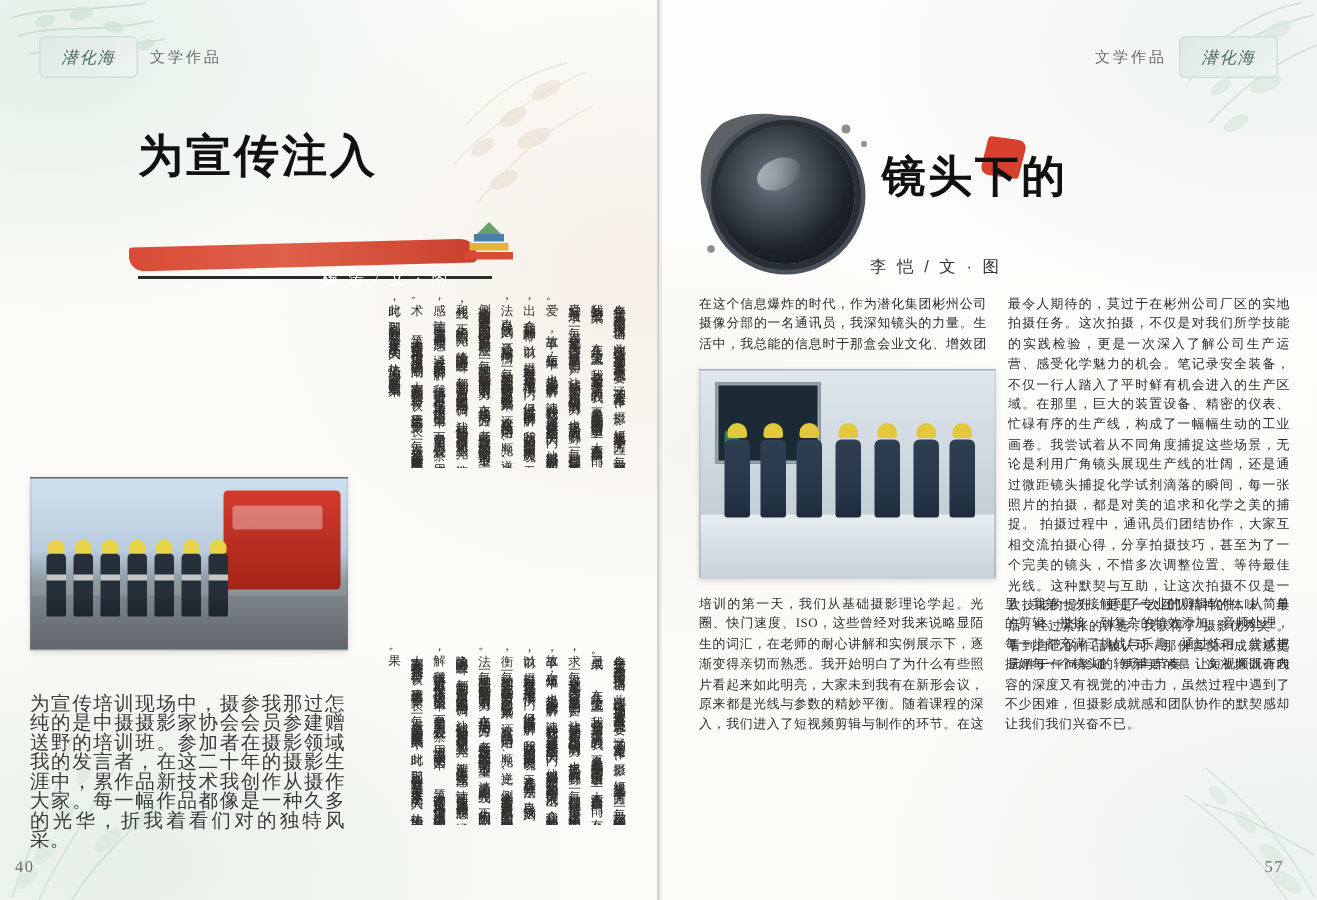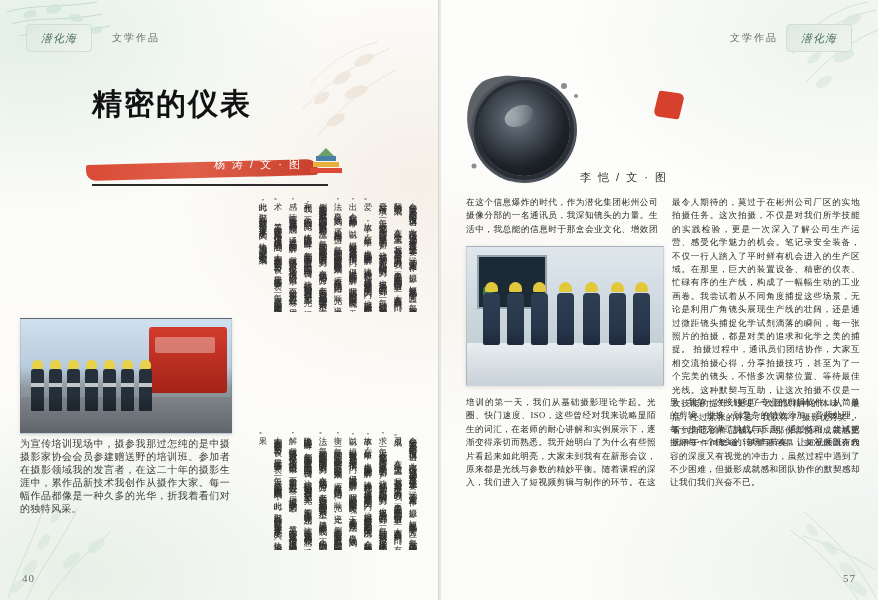--- a/index.html
+++ b/index.html
@@ -79,21 +79,20 @@
     border: 1px solid #cfded6;
     display: flex; align-items: center; justify-content: center;
     font-size: 11px; color: #4a6b5c; letter-spacing: 1px;
     font-family: "Liberation Serif", serif;
     font-style: italic;
   }
   .hdr-label {
     font-size: 10px;
     color: #6a6a68;
     letter-spacing: 2px;
-    margin-left: 12px;
   }
 
   
   .title-block-left {
     position: absolute;
     left: 86px; top: 78px;
     width: 280px; height: 110px;
     z-index: 15;
   }
   .cn-title {
@@ -108,25 +107,26 @@
   .brush {
     position: absolute;
     left: 0; top: 84px;
     width: 232px; height: 16px;
     background: linear-gradient(90deg, #d94b36, #e0604a 45%, #c9402c);
     border-radius: 2px 12px 3px 10px;
     transform: skewY(-1.5deg);
   }
   .byline-left {
     position: absolute;
-    left: 128px; top: 79px;
+    left: 128px; top: 100px;
     font-size: 11px;
     color: #fff;
     letter-spacing: 2px;
     z-index: 16;
+    font-family: Liberation Serif, serif;
   }
   .title-underline {
     position: absolute;
     left: 6px; top: 106px;
     width: 236px; height: 2px;
     background: #2b2b2b;
   }
   .books-icon {
     position: absolute;
     right: 18px; top: 64px;
@@ -216,24 +216,24 @@
     left: 20px; top: 196px;
     width: 400px; height: 116px;
   }
   .left-text-bottom {
     position: absolute;
     left: 250px; top: 430px;
     width: 170px; height: 120px;
   }
   .left-caption {
     position: absolute;
-    left: 20px; top: 437px;
+    left: 20px; top: 462px;
     width: 210px;
     font-family: "Liberation Serif", serif;
-    font-size: 10px;
+    font-size: 13px;
     line-height: 13px;
     color: #3a3a3a;
     text-align: justify;
     letter-spacing: .3px;
   }
 
   
   .photo {
     position: absolute;
     overflow: hidden;
@@ -349,21 +349,21 @@
 
   
   .folio {
     position: absolute;
     bottom: 16px;
     font-size: 11px;
     color: #6b6b6b;
     letter-spacing: 1px;
     font-family: "Liberation Serif", serif;
   }
-  .folio.left { left: 22px; margin-top: 28px; }
+  .folio.left { left: 10px; margin-top: 28px; }
   .folio.right { right: 22px; }
 </style>
 </head>
 <body>
 
 <div id="page">
   <div class="spread">
 
     <div class="page left">
 
@@ -414,21 +414,21 @@
         </g>
       </svg>
 
       <div class="hdr left">
         <div class="brand-badge">潜化海</div>
         <div class="hdr-label">文学作品</div>
       </div>
 
       <div class="title-block-left">
         <div class="brush"></div>
-        <div class="cn-title l1">精密的仪表</div>
+        <div class="cn-title l1">为宣传注入</div>
         <div class="title-underline"></div>
         <div class="byline-left">杨 涛 / 文 · 图</div>
         <svg class="books-icon" viewBox="0 0 44 44">
           <rect x="6" y="26" width="32" height="5" fill="#d94b36"></rect>
           <rect x="9" y="20" width="26" height="5" fill="#e8b13c"></rect>
           <rect x="12" y="14" width="20" height="5" fill="#4a7fa8"></rect>
           <path d="M14 14 L22 6 L30 14 Z" fill="#6aa06b"></path>
         </svg>
       </div>
 
@@ -506,20 +506,21 @@
           </g>
           <g fill="#2c3238" opacity="0.6">
             <circle cx="104" cy="16" r="3"></circle>
             <circle cx="116" cy="26" r="2"></circle>
             <circle cx="14" cy="96" r="2.5"></circle>
             <circle cx="100" cy="92" r="2"></circle>
           </g>
         </svg>
         <div class="lens"></div>
         <div class="red-mark"></div>
+        <div class="cn-title cn-title-r1">镜头下的</div>
         <div class="byline-right">李 恺 / 文 · 图</div>
       </div>
 
       <div class="right-text-upper-left">
         <div class="hcol" style="height:42px;">在这个信息爆炸的时代，作为潜化集团彬州公司摄像分部的一名通讯员，我深知镜头的力量。生活中，我总能的信息时于那盒会业文化、增效团队凝聚力的准要作用，因此，当公司在通讯员专项培训会时，我满怀期待地报名加，期待能在这次学习之旅中解锁技能，为公司的宣传工作增添一抹亮色。</div>
       </div>
 
       <div class="right-text-top">
         <div class="hcol" style="height:250px;">最令人期待的，莫过于在彬州公司厂区的实地拍摄任务。这次拍摄，不仅是对我们所学技能的实践检验，更是一次深入了解公司生产运营、感受化学魅力的机会。笔记录安全装备，不仅一行人踏入了平时鲜有机会进入的生产区域。在那里，巨大的装置设备、精密的仪表、忙碌有序的生产线，构成了一幅幅生动的工业画卷。我尝试着从不同角度捕捉这些场景，无论是利用广角镜头展现生产线的壮阔，还是通过微距镜头捕捉化学试剂滴落的瞬间，每一张照片的拍摄，都是对美的追求和化学之美的捕捉。
 拍摄过程中，通讯员们团结协作，大家互相交流拍摄心得，分享拍摄技巧，甚至为了一个完美的镜头，不惜多次调整位置、等待最佳光线。这种默契与互助，让这次拍摄不仅是一次技能的提升，更是一次团队精神的体味。

